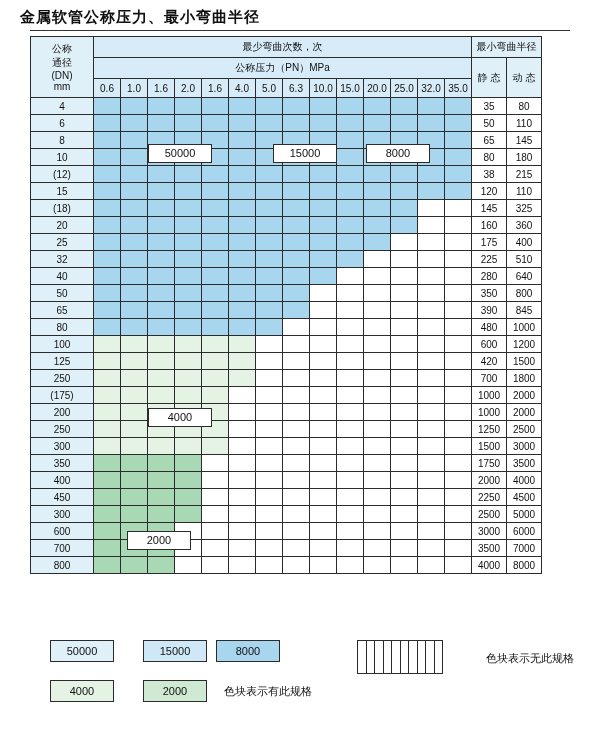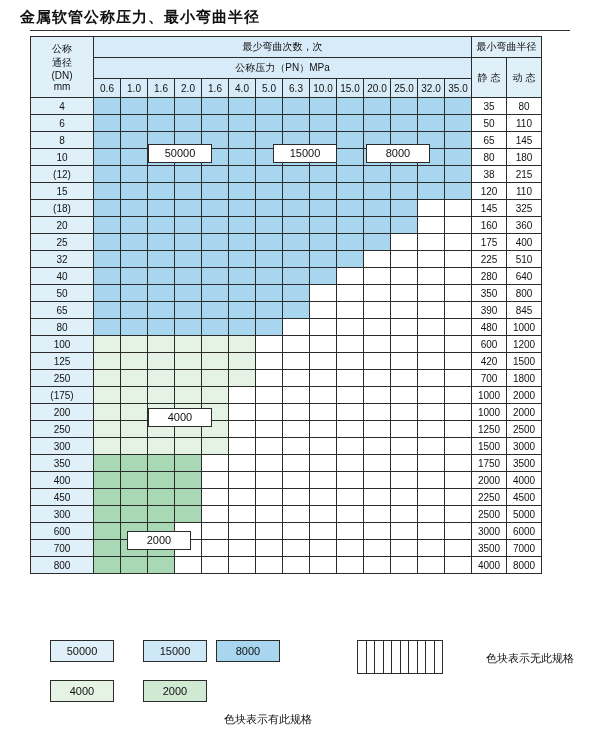--- a/index.html
+++ b/index.html
@@ -658,21 +658,21 @@
     <div class="tag" style="left: 148px; top: 408px; width: 62px;">4000</div>
     <div class="tag" style="left: 127px; top: 531px; width: 62px;">2000</div>
   </div>
 
 <div id="legend">
   <div class="lg" style="left: 50px; top: 4px; background: rgb(223, 240, 249);">50000</div>
   <div class="lg" style="left: 143px; top: 4px; background: rgb(207, 232, 247);">15000</div>
   <div class="lg" style="left: 216px; top: 4px; background: rgb(169, 214, 239);">8000</div>
   <div class="lg" style="left: 50px; top: 44px; background: rgb(228, 243, 228);">4000</div>
   <div class="lg" style="left: 143px; top: 44px; background: rgb(207, 233, 210);">2000</div>
-  <div class="lgtext" style="left:224px;top:48px;margin-top:28px;">色块表示有此规格</div>
+  <div class="lgtext" style="left:224px;top:48px;">色块表示有此规格</div>
   <div id="swatchbox">
     <div></div>
       <div></div>
       <div></div>
       <div></div>
       <div></div>
       <div></div>
       <div></div>
       <div></div>
       <div></div>

